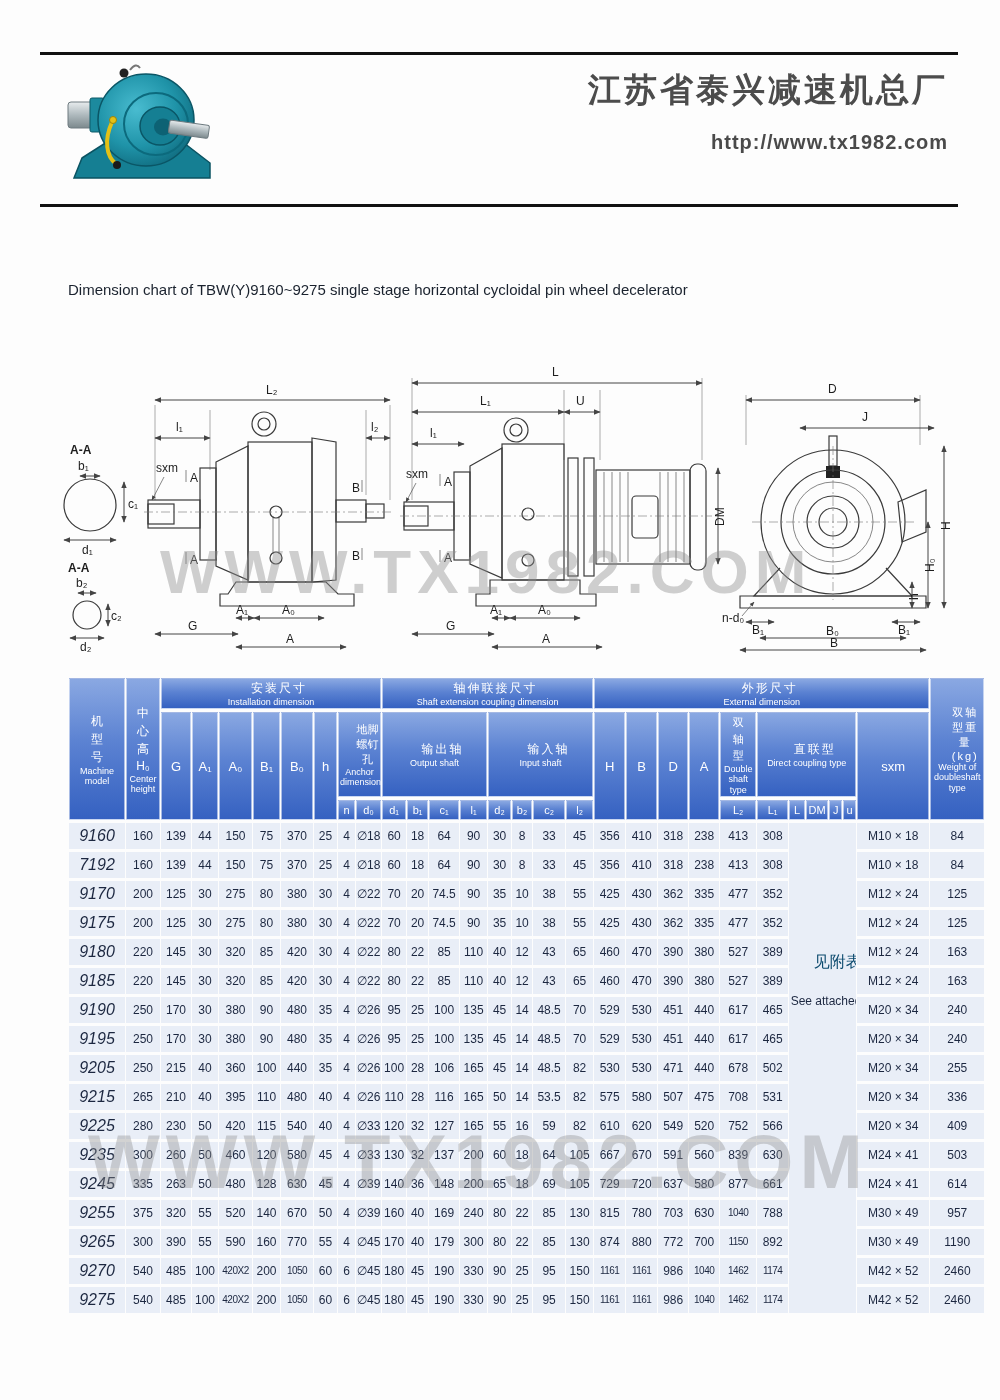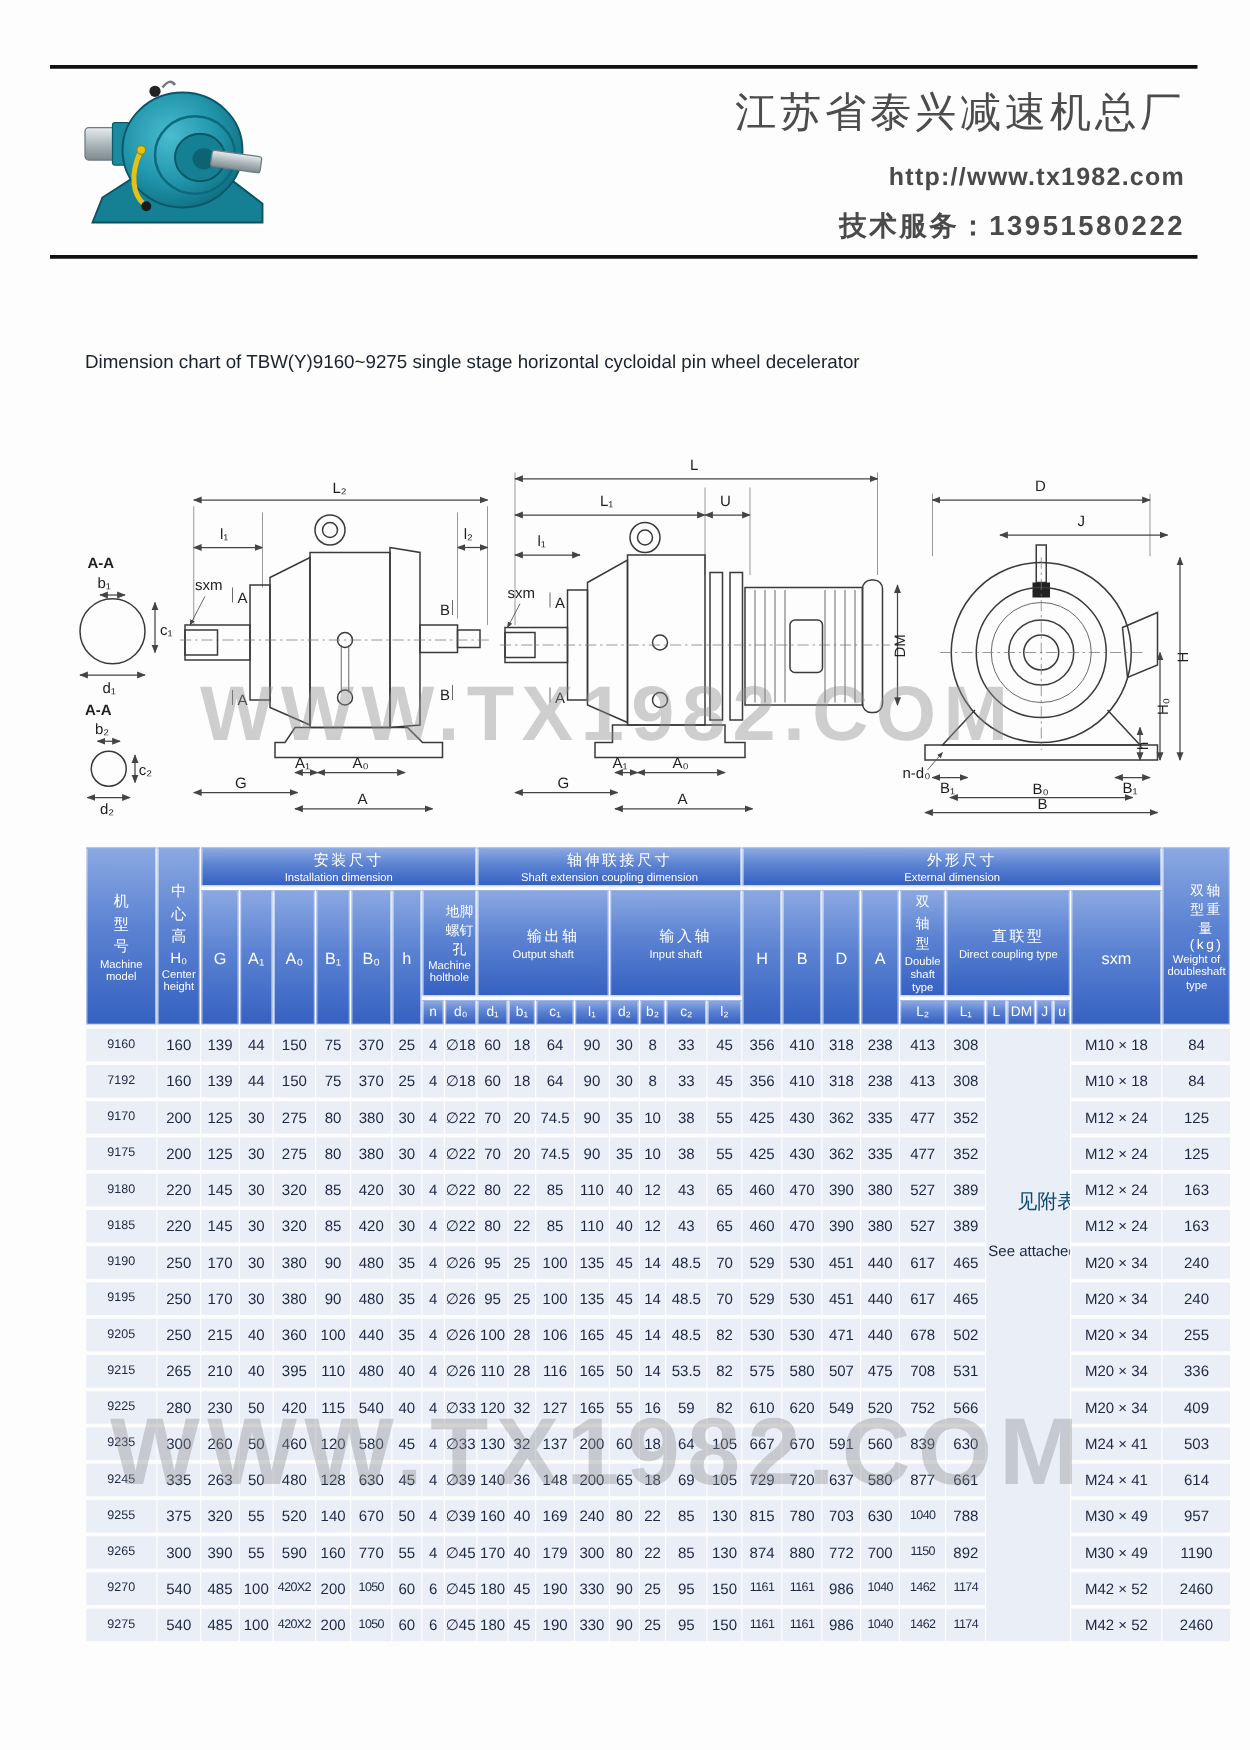--- a/index.html
+++ b/index.html
@@ -9,21 +9,21 @@
     background:#fdfdfd; overflow:hidden;
     font-family:"Liberation Sans","DejaVu Sans",sans-serif; color:#222;
   }
   .rule { position:absolute; left:40px; width:918px; height:3px; background:#111; }
   .rule-top { top:52px; }
   .rule-2 { top:204px; }
 
   .photo { position:absolute; left:60px; top:60px; width:168px; height:140px; }
 
   .company-block { position:absolute; right:52px; top:68px; text-align:right; color:#4a4a4a; }
-  .company-name { font-size:33px; font-weight:normal; letter-spacing:3px; color:#4c4c4c; }
+  .company-name { font-size:33px; font-weight:bold; letter-spacing:3px; color:#4c4c4c; }
   .company-url  { font-size:20px; font-weight:bold; margin-top:18px; letter-spacing:1px; }
   .company-tel  { font-size:22px; font-weight:bold; margin-top:12px; letter-spacing:2px; }
 
   .doc-title { position:absolute; left:68px; top:247px; font-size:20px; font-weight:bold; color:#0d1520; letter-spacing:1px; }
   .doc-subtitle { position:absolute; left:68px; top:281px; font-size:15px; color:#1a222e; }
 
   .drawings { position:absolute; left:40px; top:350px; width:920px; height:305px; }
   .drawings text { font-size:12px; fill:#1e1e1e; }
   .out { fill:none; stroke:#3a3a3a; stroke-width:1.2; }
   .thin { fill:none; stroke:#555; stroke-width:.7; }
@@ -45,21 +45,21 @@
   .gzh { font-size:12px; letter-spacing:2px;margin-left:16px; }
   .gen { font-size:9px; line-height:1.15; }
   .letter { font-size:13px; }
   .sub { font-size:11px; height:20px; }
   .vzh { width:1.25em; margin:0 auto; line-height:1.5; font-size:12px; }
   .hsym { font-size:12px; margin:1px 0; }
   table.dims tbody td {
     background:#e9eef7; color:#1c2740; text-align:center; vertical-align:middle;
     font-size:12px; height:26px; overflow:hidden; white-space:nowrap;
   }
-  table.dims tbody td.model { font-size:10px; }
+  table.dims tbody td.model { font-size:16px;font-style:italic; }
   table.dims tbody td.tight { font-size:10px; letter-spacing:-0.5px; }
   td.see-cell { vertical-align:top !important; }
   .see-zh { width:1.1em; margin:118px auto 6px auto; font-size:16px; line-height:2.6; color:#0c4a6e; }
   .see-en { font-size:12px; line-height:2.2; color:#1c2740; width:64px; margin:0 auto; }
 </style>
 </head>
 <body>
 
 <div class="page">
 
@@ -89,21 +89,20 @@
     <circle cx="64" cy="13" r="4.5" fill="#222"></circle>
     <path d="M70,10 q6,-8 10,-2" fill="none" stroke="#777" stroke-width="2"></path>
     <path d="M52,62 C44,80 46,96 56,104" fill="none" stroke="#e3c117" stroke-width="4"></path>
     <circle cx="53" cy="60" r="3.5" fill="#e3c117" stroke="#9c8408"></circle>
     <circle cx="57" cy="105" r="4" fill="#1a1a1a"></circle>
   </svg>
 
   <div class="company-block">
     <div class="company-name">江苏省泰兴减速机总厂</div>
     <div class="company-url">http://www.tx1982.com</div>
-    <div class="company-tel">技术服务：13951580222</div>
   </div>
 
   <div class="rule rule-2"></div>
 
   <div class="doc-subtitle">Dimension chart of TBW(Y)9160~9275 single stage horizontal cycloidal pin wheel decelerator</div>
 
   <svg class="drawings" viewBox="0 0 920 305">
     <defs>
       <marker id="arr" viewBox="0 0 10 10" refX="9" refY="5" markerWidth="7" markerHeight="7" orient="auto-start-reverse">
         <path d="M0,1 L10,5 L0,9 z" fill="#444"></path>
@@ -348,21 +347,21 @@
         </tr>
         <tr>
           <td rowspan="2" class="letter">G</td>
           <td rowspan="2" class="letter">A₁</td>
           <td rowspan="2" class="letter">A₀</td>
           <td rowspan="2" class="letter">B₁</td>
           <td rowspan="2" class="letter">B₀</td>
           <td rowspan="2" class="letter">h</td>
           <td colspan="2">
             <div class="gzh" style="font-size:11px;letter-spacing:0">地脚螺钉孔</div>
-            <div class="gen">Machine holthole</div>
+            <div class="gen">Anchor dimension</div>
           </td>
           <td colspan="4">
             <div class="gzh">输出轴</div>
             <div class="gen">Output shaft</div>
           </td>
           <td colspan="4">
             <div class="gzh">输入轴</div>
             <div class="gen">Input shaft</div>
           </td>
           <td rowspan="2" class="letter">H</td>

